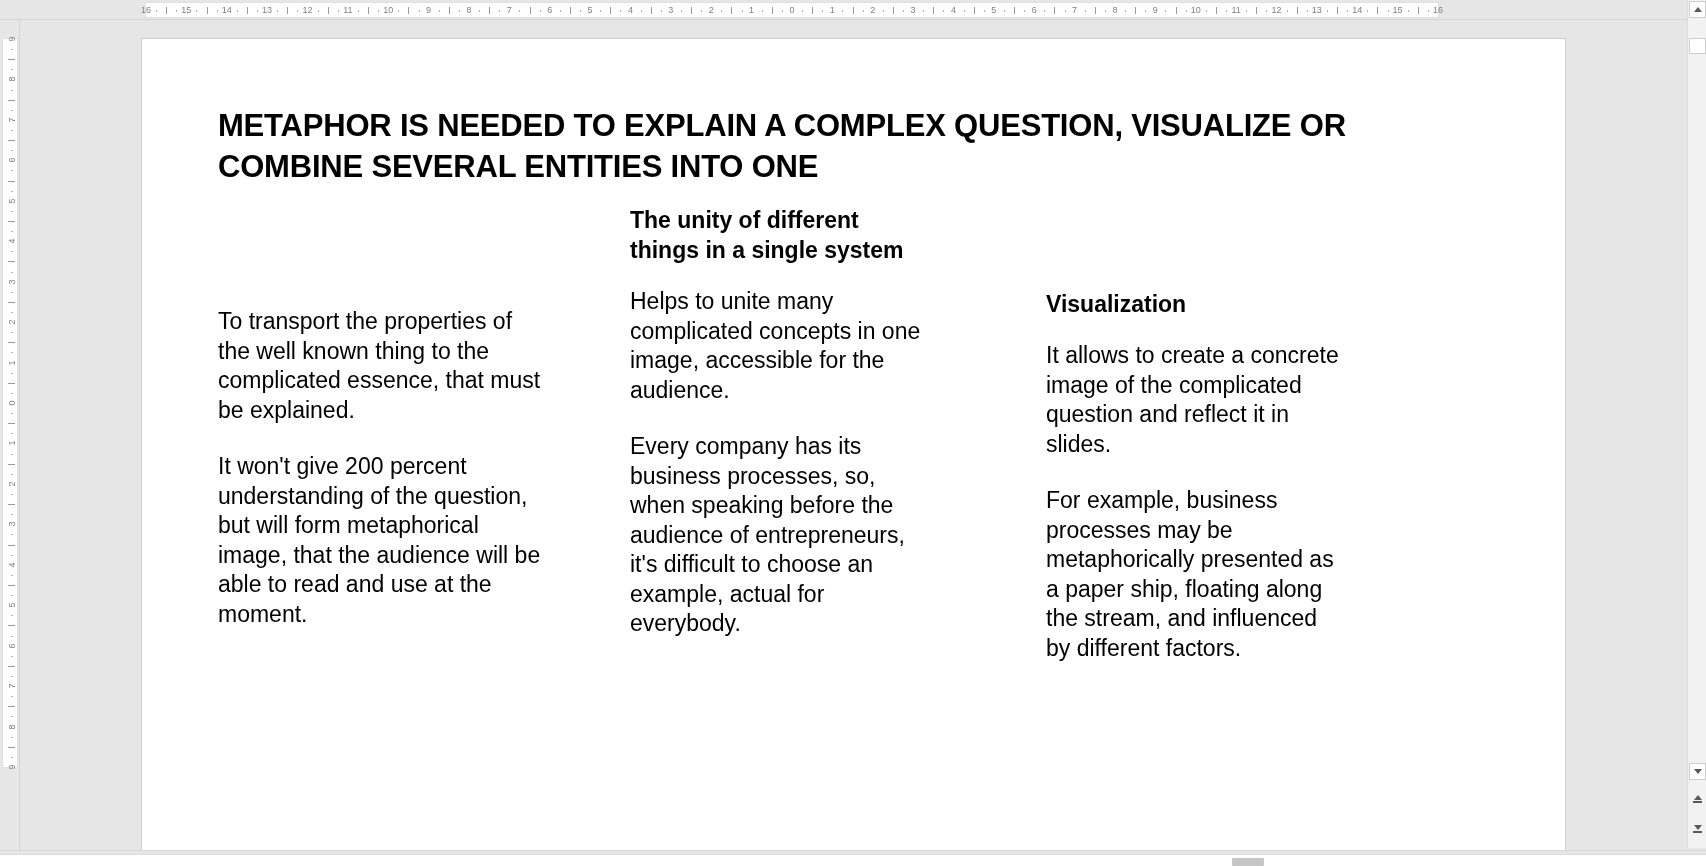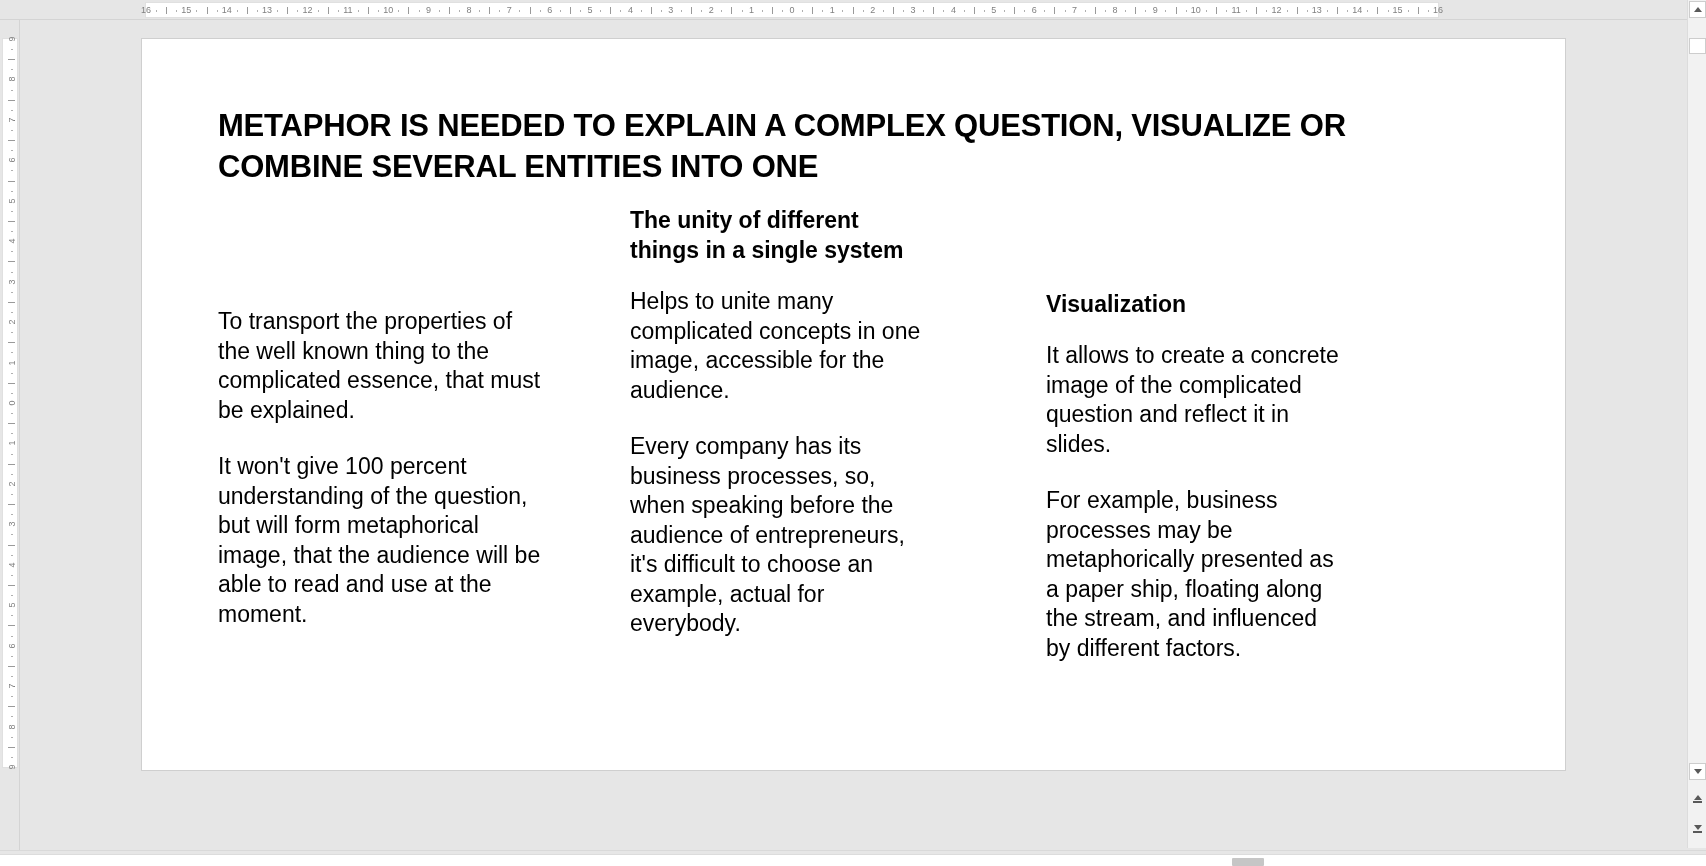--- a/index.html
+++ b/index.html
@@ -131,21 +131,21 @@
     width: 1659px;
     height: 827px;
     background: #e6e6e6;
   }
 
   .slide {
     position: absolute;
     left: 120px;
     top: 17px;
     width: 1425px;
-    height: 733px;
+    height: 816px;
     background: #ffffff;
     border: 1px solid #cfcfcf;
     box-sizing: border-box;
     overflow: hidden;
   }
 
   .slide-title {
     position: absolute;
     left: 76px;
     top: 66px;
@@ -498,21 +498,21 @@
 
   <div class="canvas-area">
 
     <div class="slide">
 
       <div class="slide-title">METAPHOR IS NEEDED TO EXPLAIN A COMPLEX QUESTION, VISUALIZE OR COMBINE SEVERAL ENTITIES INTO ONE</div>
 
       <div class="col col-left">
         <div class="col-body">
           <p>To transport the properties of the well known thing to the complicated essence, that must be explained.</p>
-          <p>It won't give 100 percent understanding of the question, but will form metaphorical image, that the audience will be able to read and use at the moment.</p>
+          <p>It won't give 200 percent understanding of the question, but will form metaphorical image, that the audience will be able to read and use at the moment.</p>
         </div>
       </div>
 
       <div class="col col-mid">
         <div class="col-head">The unity of different things in a single system</div>
         <div class="col-body">
           <p>Helps to unite many complicated concepts in one image, accessible for the audience.</p>
           <p>Every company has its business processes, so, when speaking before the audience of entrepreneurs, it's difficult to choose  an example, actual  for everybody.</p>
         </div>
       </div>

